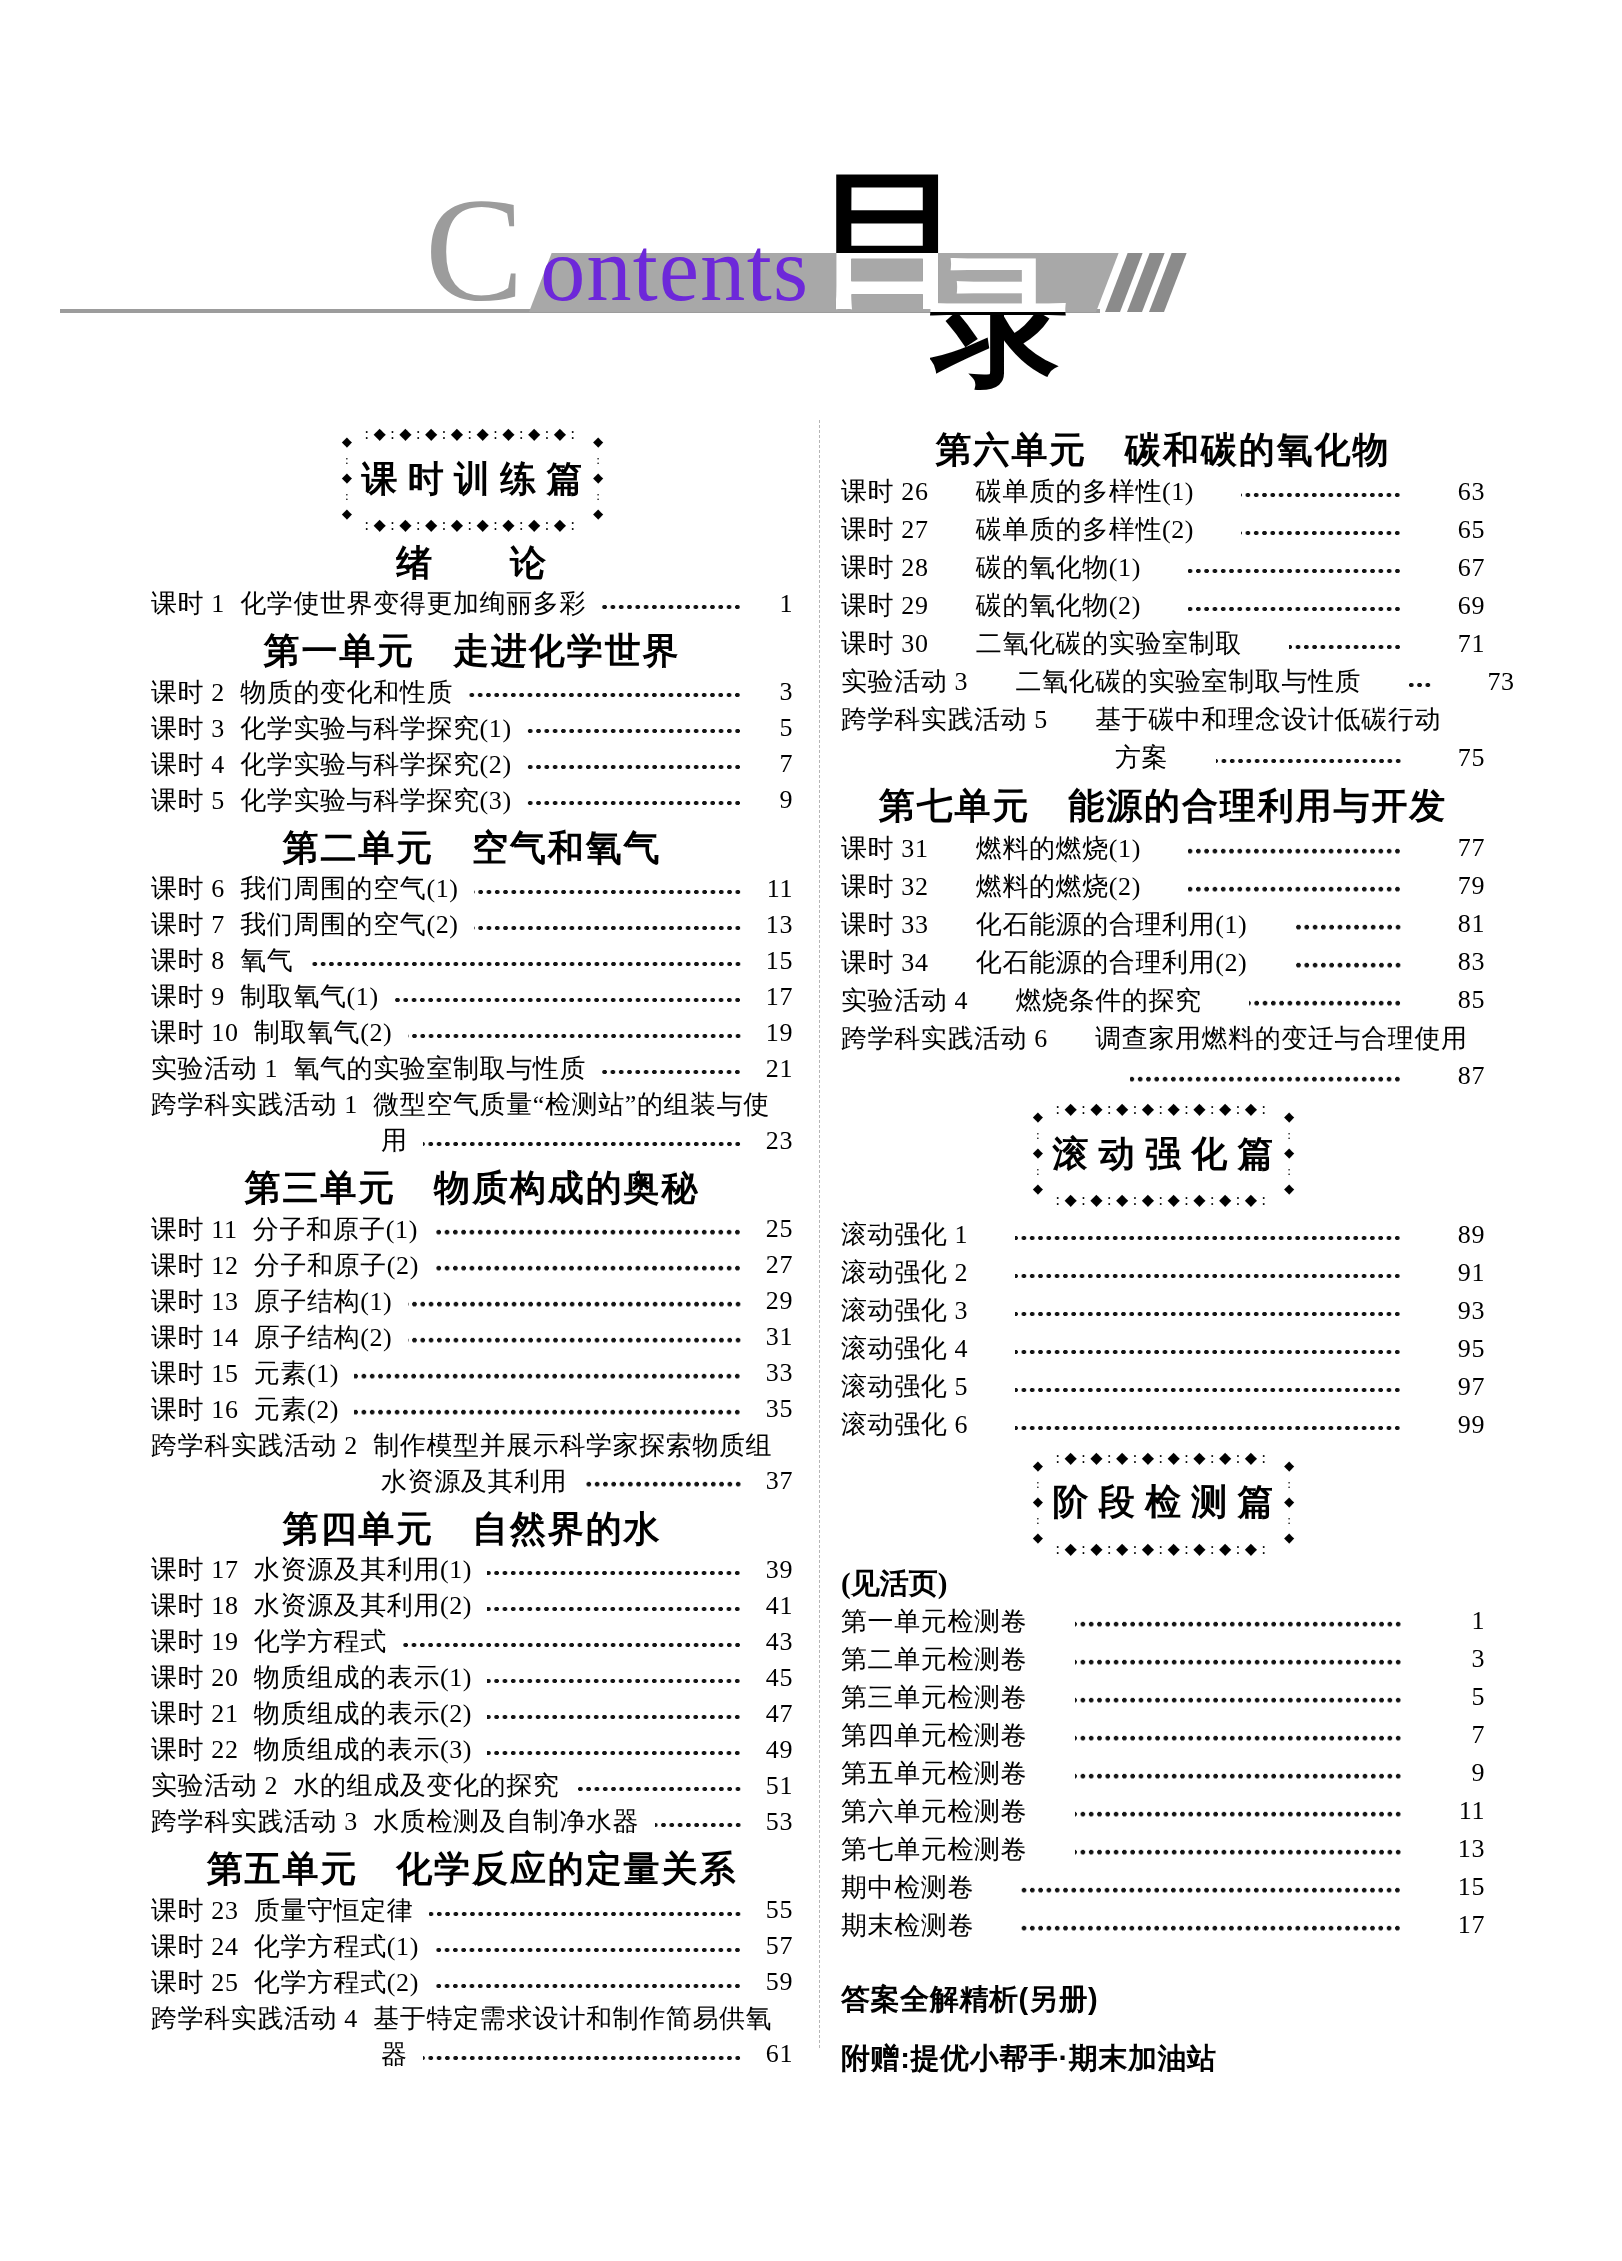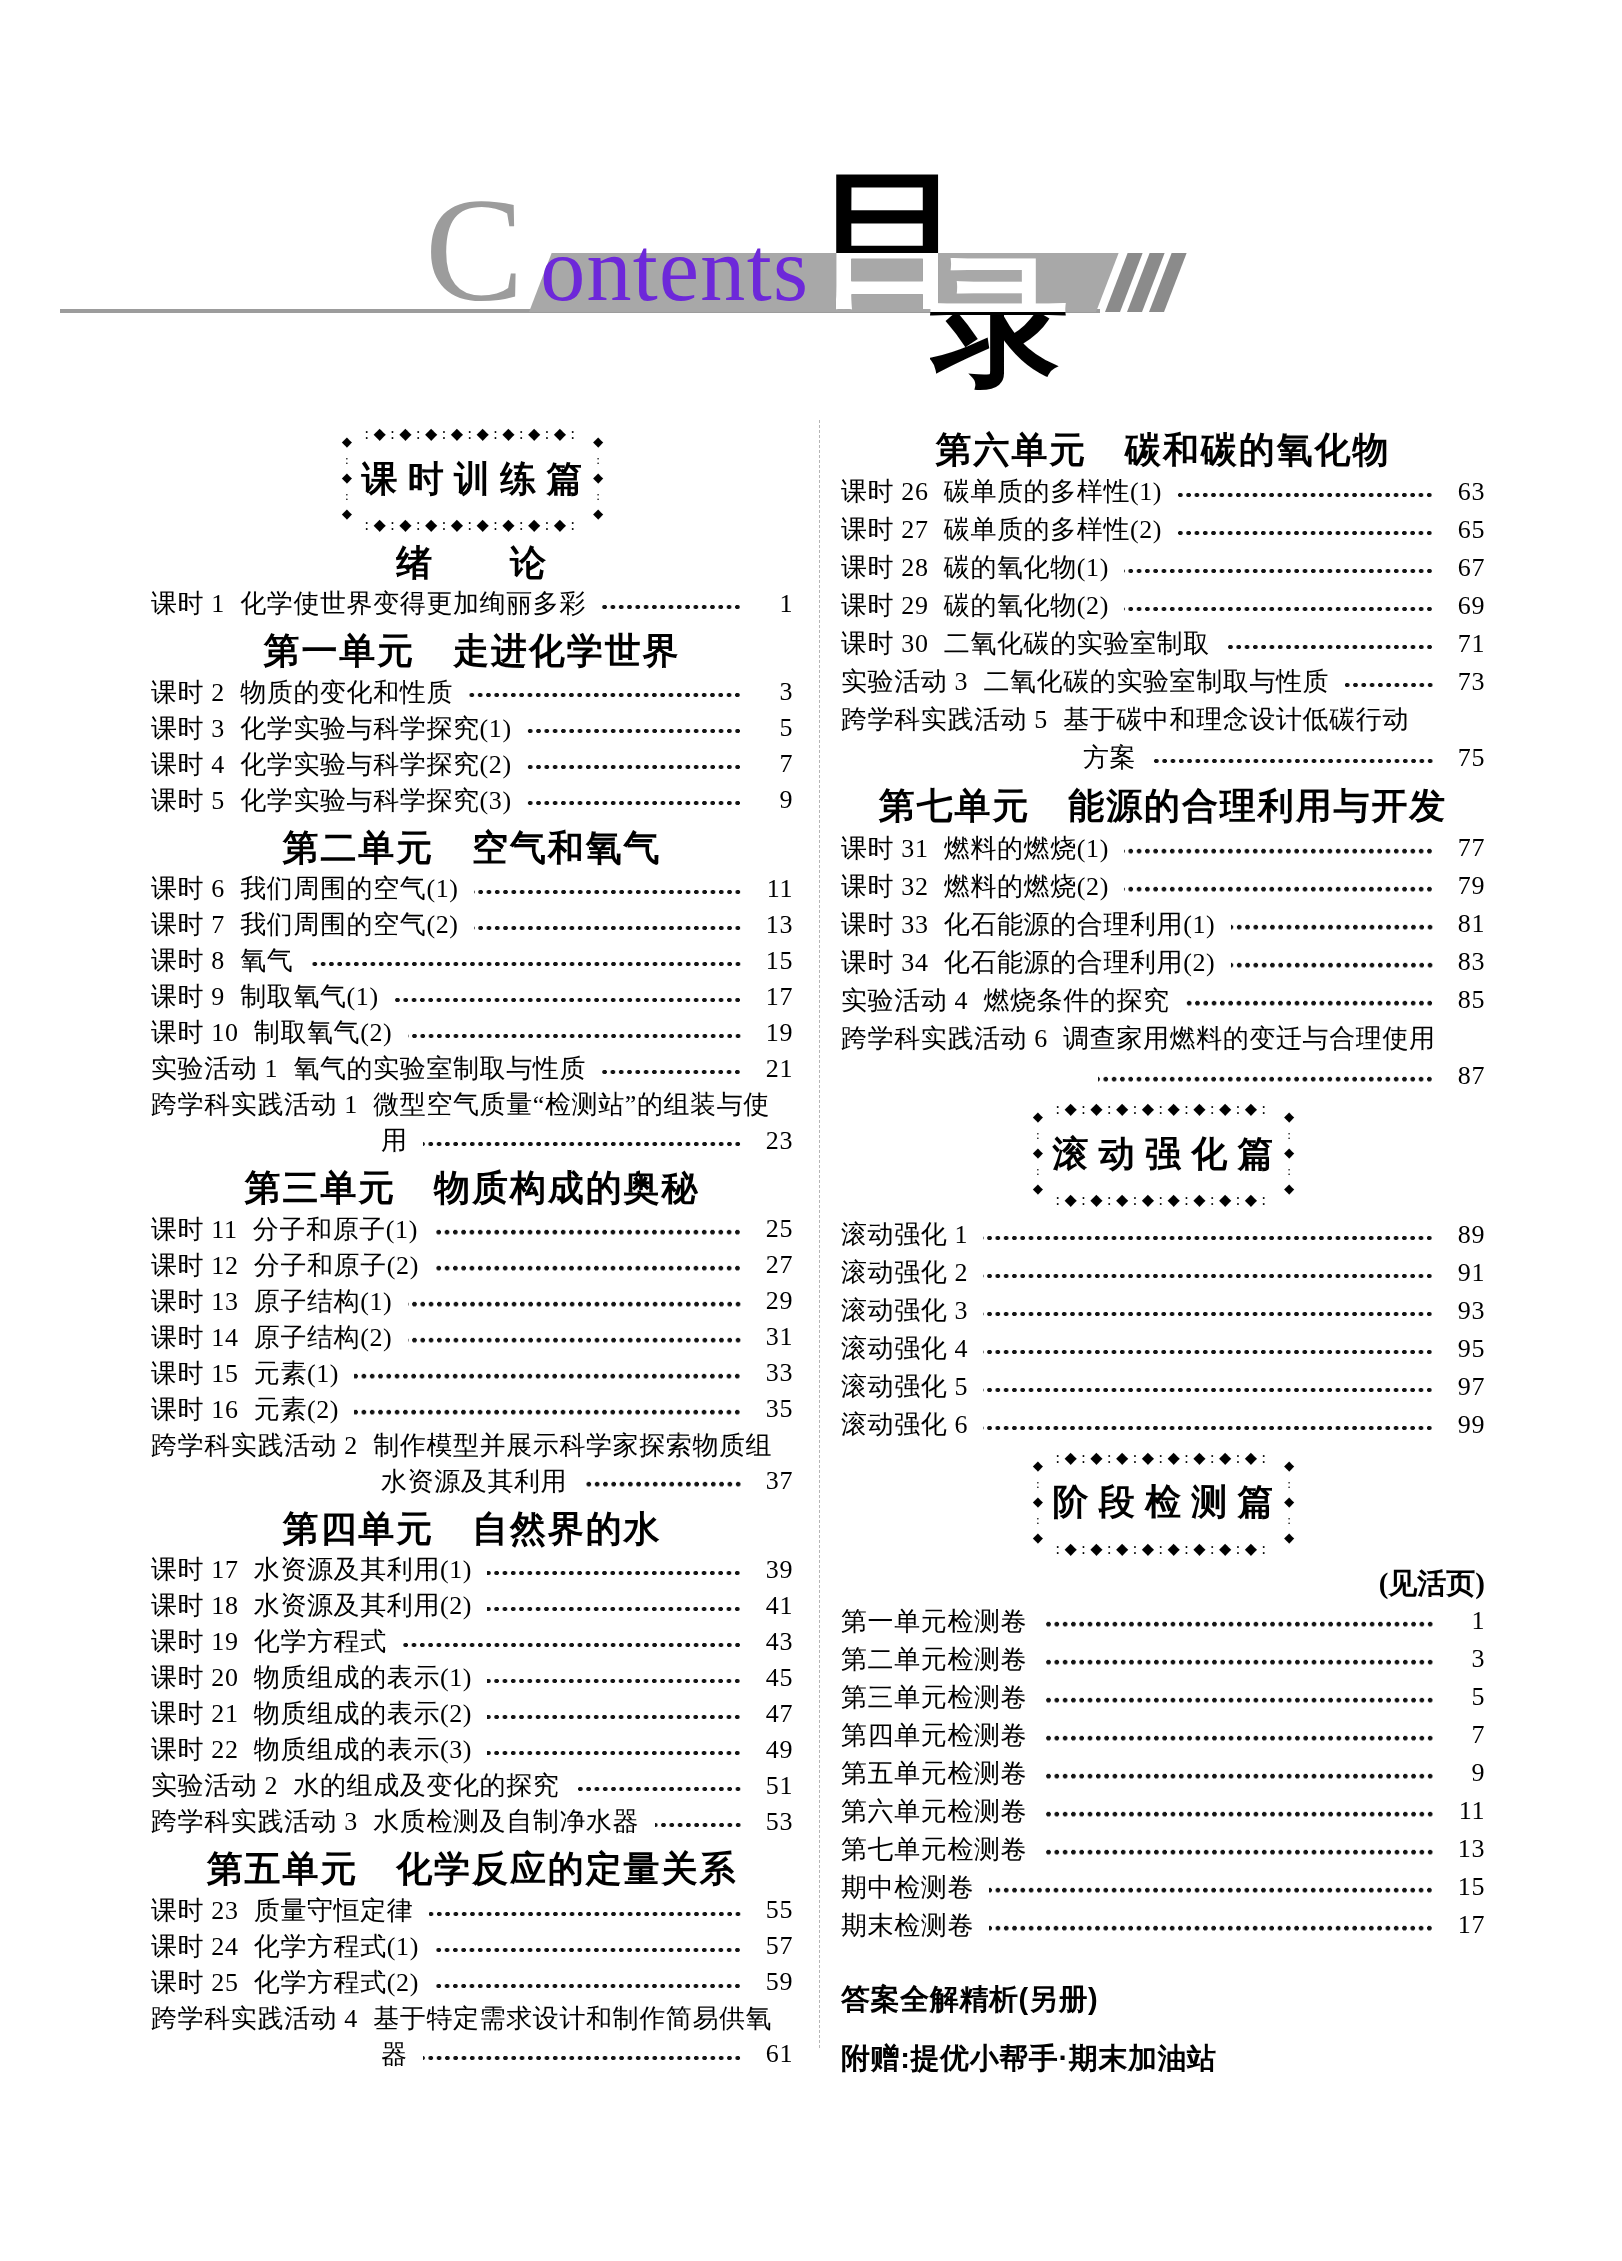--- a/index.html
+++ b/index.html
@@ -30,35 +30,35 @@
   .lu.knock { color:#fff; z-index:4; clip-path:inset(0 0 81px 0); }
 
   
   .divider { position:absolute; left:819px; top:420px; height:1628px;
              border-left:1.9px dashed #b5b5b5; }
   .col { position:absolute; top:420px; }
   .col-left  { left:151px;  width:642px; }
   .col-right { left:841px; width:644px; }
 
   .entry-row { display:flex; align-items:center; height:36px; font-size:26px; letter-spacing:0.6px; }
-  .col-right .entry-row { height:38px; }
+  .col-right .entry-row { height:38px;gap:32px; }
   .entry-label { white-space:nowrap; }
   .entry-title { margin-left:15.3px; white-space:nowrap; }
   .dots { flex:1; min-width:23px; height:8.3px; margin:6.4px 10.2px 0 15.3px;
           background-image:radial-gradient(circle, #151515 2.2px, transparent 2.5px);
           background-size:8.3px 8.3px; background-repeat:repeat-x; background-position:right center; }
   .page-num { min-width:41px; text-align:right; white-space:nowrap; }
   .row2 .indent { flex:none; }
   .col-left  .row2 .indent { width:230px; }
   .col-right .row2 .indent { width:242px; }
   .cont { white-space:nowrap;text-align:center; }
 
   .section-heading { font-weight:700; font-size:36px; text-align:center; height:45px;
                      line-height:45px; margin-top:7.6px; letter-spacing:1.9px; white-space:nowrap; }
-  .note { text-align:right; font-size:29px; font-weight:700; height:38px; line-height:38px; margin-top:6.4px; }
+  .note { text-align:left; font-size:29px; font-weight:700; height:38px; line-height:38px; margin-top:6.4px; }
   .bold-line { font-family:"Liberation Sans","DejaVu Sans",sans-serif; font-weight:700;
                font-size:29px; height:36px; line-height:36px; margin-top:23px; letter-spacing:0.6px; }
   .bold-line.first { margin-top:37px; }
 
   
   .fancy-box { position:relative; width:257px; height:90px; margin:14px auto 16.5px;
                display:flex; align-items:center; justify-content:center; }
   .box-label { font-size:36px; font-weight:700; letter-spacing:10.2px; padding-left:10.2px; white-space:nowrap; }
   .orn { position:absolute; color:#000; pointer-events:none; }
   .orn-top    { top:-10.2px; left:0; right:0; text-align:center; font-size:16px; letter-spacing:4.5px; }

